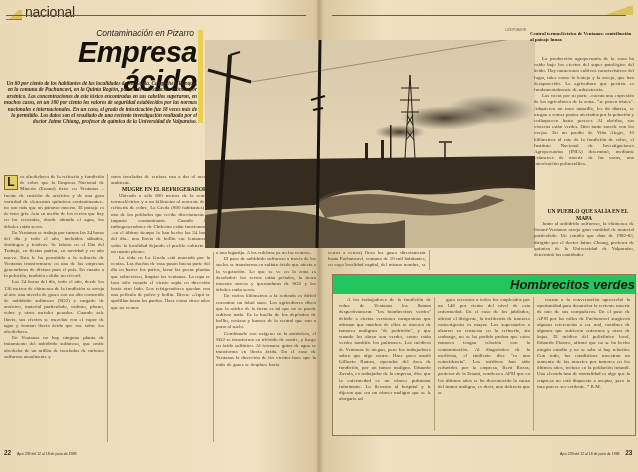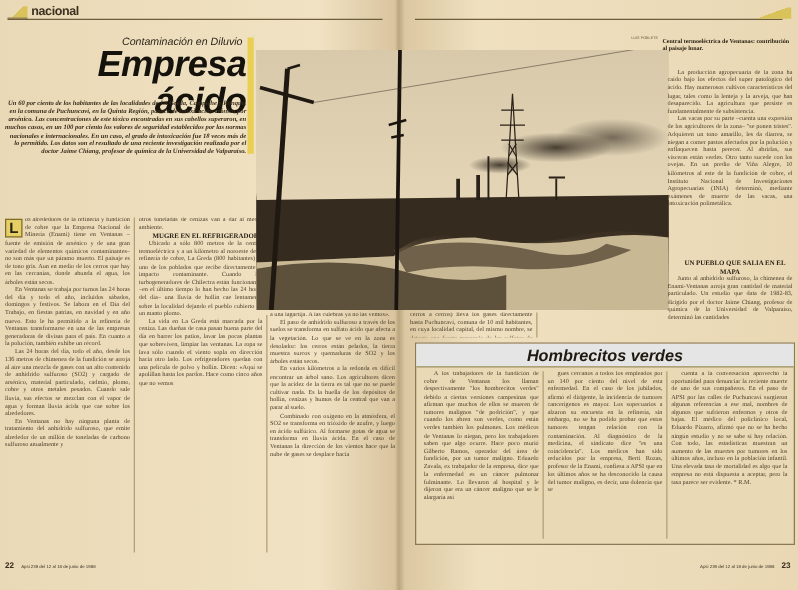--- a/index.html
+++ b/index.html
@@ -3,55 +3,55 @@
 <meta charset="utf-8">
 <style>
   html,body{margin:0;padding:0;}
   body{width:638px;height:472px;overflow:hidden;background:#e9d7b3;font-family:"Liberation Serif",serif;color:#2a2114;position:relative;}
   .spread{position:absolute;inset:0;background:linear-gradient(90deg,#ead9b6 0%,#f0e2c3 40%,#d9c49e 49.5%,#b9a57f 50%,#dcc8a1 50.8%,#efe0c0 60%,#ead8b4 100%);}
   .page{position:absolute;top:0;height:472px;}
   .left{left:0;width:320px;}
   .right{left:320px;width:318px;}
   .section-tag{position:absolute;left:6px;top:4px;display:flex;align-items:flex-end;gap:3px;}
   .tag-wedge{width:16px;height:9px;background:linear-gradient(135deg,transparent 50%,#d9c25a 50%);border-bottom:1px solid #8a7a3a;}
-  .tag-text{font-family:"Liberation Sans",sans-serif;font-size:10px;letter-spacing:-.3px;color:#3a3020;font-weight:bold;}
+  .tag-text{font-family:"Liberation Sans",sans-serif;font-size:14px;letter-spacing:-.3px;color:#3a3020;}
   .rule-top{position:absolute;top:15px;height:1px;background:#6d5d3d;}
   .kicker{position:absolute;left:72px;top:28px;width:122px;text-align:right;font-family:"Liberation Sans",sans-serif;font-style:italic;font-size:8.5px;color:#2a2418;}
   .headline{position:absolute;left:22px;top:38px;width:175px;text-align:right;font-family:"Liberation Sans",sans-serif;font-style:italic;font-weight:bold;font-size:29px;letter-spacing:-.5px;color:#15120c;line-height:1;}
   .yellow-bar{position:absolute;left:198px;top:30px;width:5px;height:93px;background:#e9cf52;}
   .lede{position:absolute;left:4px;top:80px;width:193px;text-align:right;font-style:italic;font-weight:bold;font-size:5.3px;line-height:6.4px;color:#3a2e1c;}
   .col{position:absolute;font-size:5px;line-height:6.2px;text-align:justify;color:#4a3e2a;}
   .col p{margin:0 0 0 0;text-indent:8px;}
   .dropcap{float:left;width:12px;height:13px;background:#e6cf63;border:1px solid #7d6c32;margin:1px 2px 0 0;font-family:"Liberation Sans",sans-serif;font-weight:bold;font-size:12px;line-height:13px;text-align:center;color:#2a2418;}
   .subhead{font-weight:bold;font-size:5.5px;text-align:center;line-height:6.5px;margin:4px 0;color:#2b2316;text-indent:0;}
   .col-rule{position:absolute;width:1px;background:#b39d74;}
   .photo{position:absolute;left:205px;top:40px;width:330px;height:208px;overflow:hidden;background:linear-gradient(180deg,#d7c7a8 0%,#e1d2b2 55%,#4a3d2c 57%,#3a2f22 72%,#6b5b44 80%,#cfc0a2 100%);}
   .photo svg{position:absolute;inset:0;}
   .credit{position:absolute;left:505px;top:28px;font-size:3px;color:#6a5a3a;font-family:"Liberation Sans",sans-serif;}
   .caption{position:absolute;left:530px;top:31px;width:102px;font-weight:bold;font-size:4.8px;line-height:5.5px;color:#2a2114;}
   .pagefold{position:absolute;left:607px;top:6px;width:26px;height:9px;background:linear-gradient(160deg,transparent 45%,#d9c25a 45%);}
   .box{position:absolute;left:332px;top:274px;width:302px;height:160px;border:1px solid #8a7a58;background:#ead9b5;}
-  .box-title-bar{position:absolute;left:0;top:0;right:0;height:18px;background:#e5e5e5;border-bottom:1px solid #9c8a50;display:flex;align-items:center;justify-content:center;}
+  .box-title-bar{position:absolute;left:0;top:0;right:0;height:18px;background:#22c55e;border-bottom:1px solid #9c8a50;display:flex;align-items:center;justify-content:flex-end;}
   .box-title{font-family:"Liberation Sans",sans-serif;font-style:italic;font-weight:bold;font-size:13px;color:#1f1a10;}
   .folio{position:absolute;top:449px;font-family:"Liberation Sans",sans-serif;font-size:6px;color:#3a3020;}
   .folio .pg{font-weight:bold;font-size:6.5px;}
 </style>
 </head>
 <body>
 
 <div class="spread"></div>
 
 <div class="page left">
   <div class="section-tag">
     <span class="tag-wedge"></span>
     <span class="tag-text">nacional</span>
   </div>
   <div class="rule-top" style="left:6px;width:300px;"></div>
 
-  <div class="kicker">Contaminación en Diluvio</div>
+  <div class="kicker">Contaminación en Pizarro</div>
   <div class="headline">Empresa ácido</div>
   <div class="yellow-bar"></div>
   <div class="lede">Un 60 por ciento de los habitantes de las localidades de La Greda, Campiche y Ronque, en la comuna de Puchuncaví, en la Quinta Región, padece de intoxicación crónica por arsénico. Las concentraciones de este tóxico encontradas en sus cabellos superaron, en muchos casos, en un 100 por ciento los valores de seguridad establecidos por las normas nacionales e internacionales. En un caso, el grado de intoxicación fue 18 veces más de lo permitido. Los datos son el resultado de una reciente investigación realizada por el doctor Jaime Chiang, profesor de química de la Universidad de Valparaíso.</div>
 
   <div class="col" style="left:4px;top:174px;width:100px;height:270px;overflow:hidden;">
     <span class="dropcap">L</span>
     <p style="text-indent:0">os alrededores de la refinería y fundición de cobre que la Empresa Nacional de Minería (Enami) tiene en Ventanas –fuente de emisión de arsénico y de una gran variedad de elementos químicos contaminantes– no son más que un páramo muerto. El paisaje es de tono gris. Aun en medio de los cerros que hay en las cercanías, donde abunda el agua, los árboles están secos.</p>
     <p>En Ventanas se trabaja por turnos las 24 horas del día y todo el año, incluidos sábados, domingos y festivos. Se labora en el Día del Trabajo, en fiestas patrias, en navidad y en año nuevo. Esto le ha permitido a la refinería de Ventanas transformarse en una de las empresas generadoras de divisas para el país. En cuanto a la polución, también exhibe un récord.</p>
     <p>Las 24 horas del día, todo el año, desde los 136 metros de chimenea de la fundición se arroja al aire una mezcla de gases con un alto contenido de anhídrido sulfuroso (SO2) y cargado de arsénico, material particulado, cadmio, plomo, cobre y otros metales pesados. Cuando sale lluvia, sus efectos se mezclan con el vapor de agua y forman lluvia ácida que cae sobre los alrededores.</p>
     <p>En Ventanas no hay ninguna planta de tratamiento del anhídrido sulfuroso, que emite alrededor de un millón de toneladas de carbono sulfuroso anualmente y</p>

